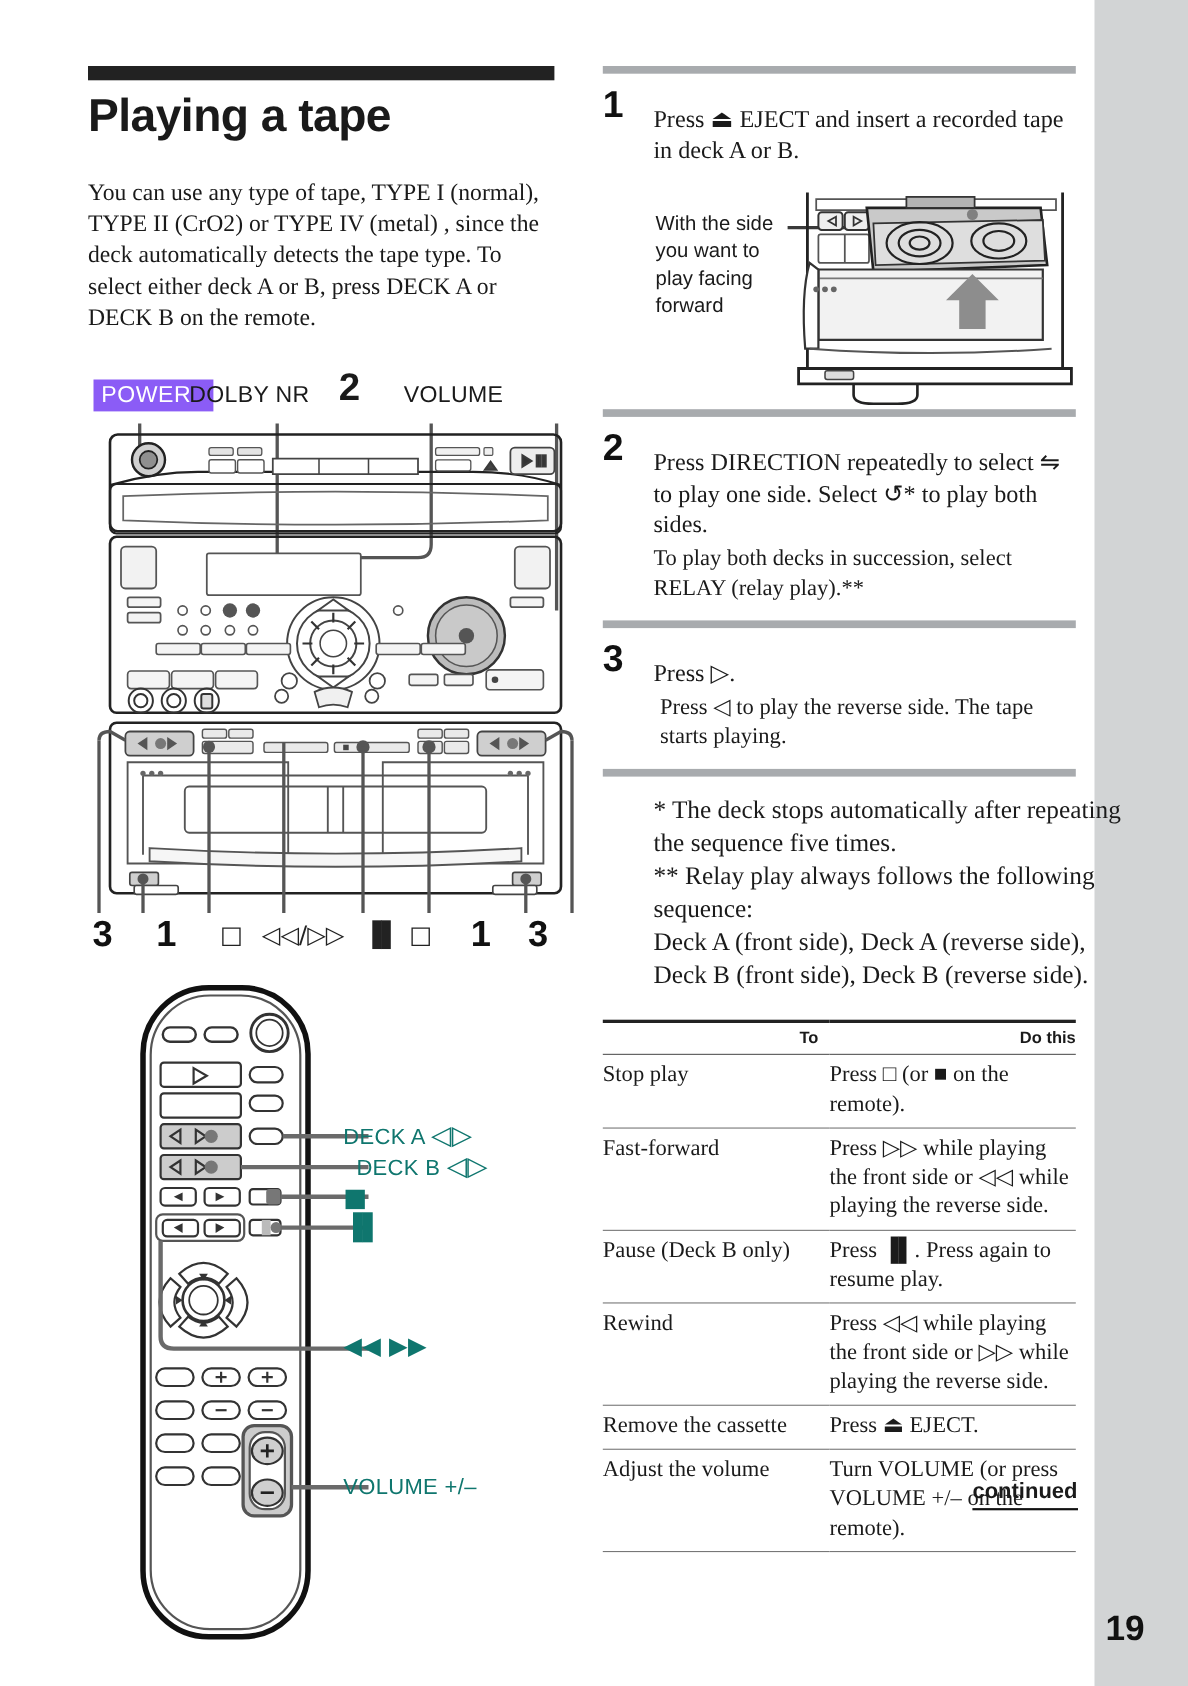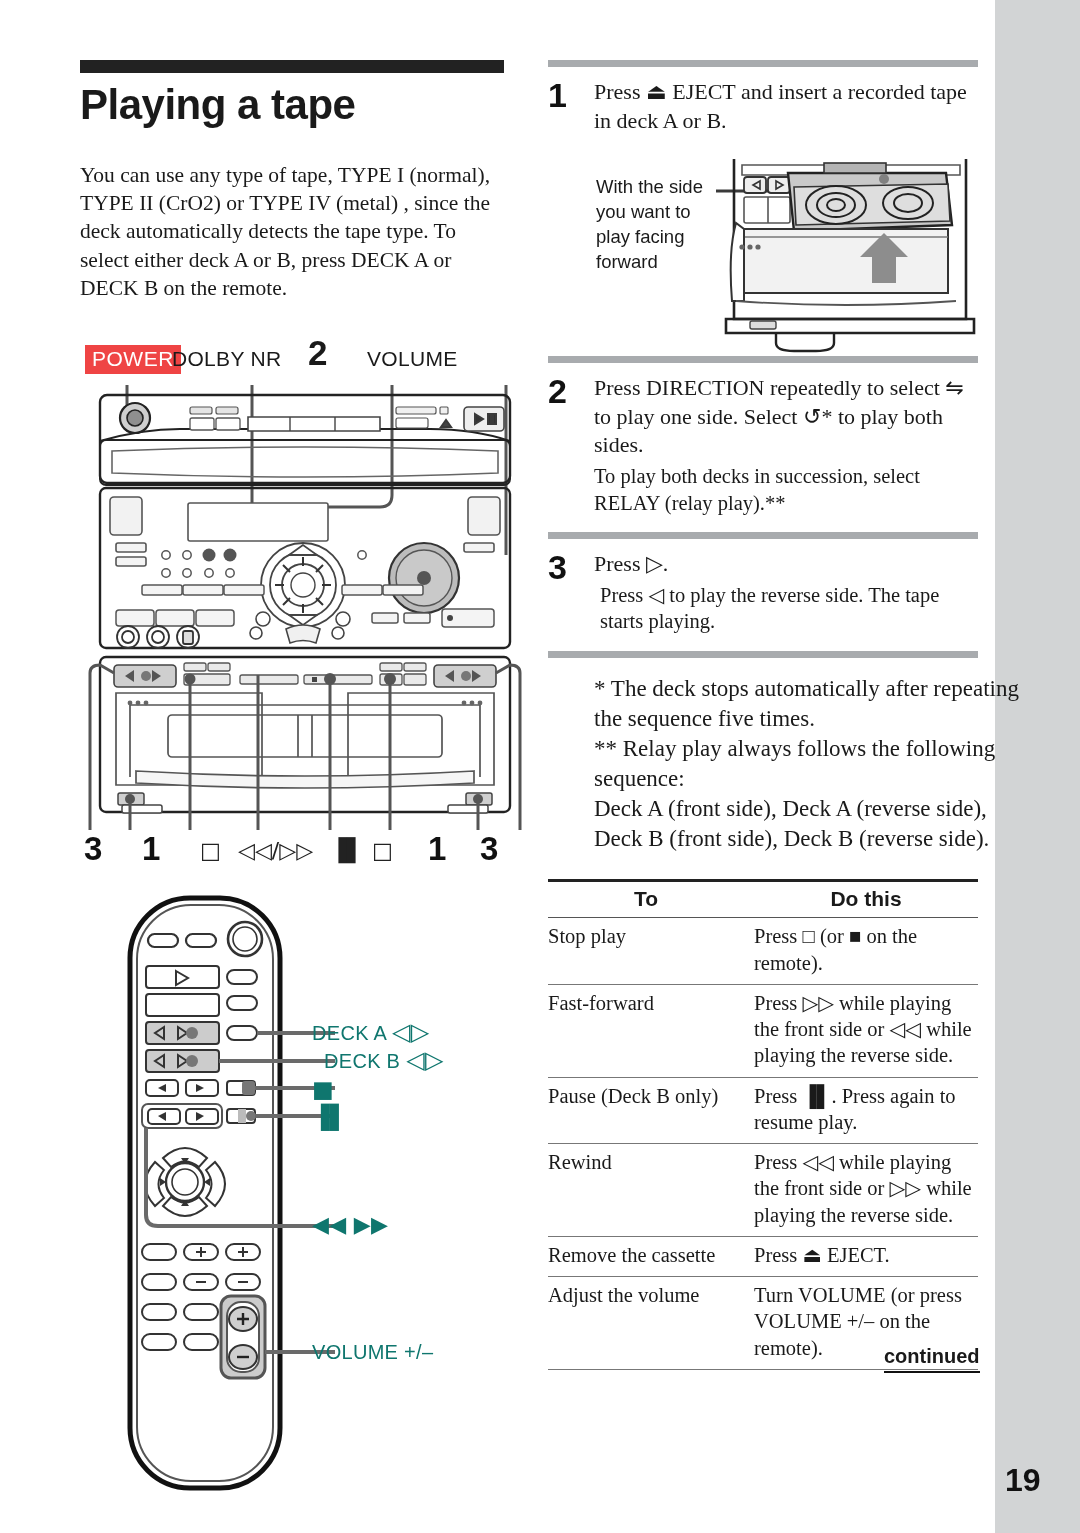--- a/index.html
+++ b/index.html
@@ -23,21 +23,21 @@
   #left-col{position:absolute;left:80px;top:60px;width:440px;}
   #title-rule{height:13px;background:#222;width:424px;margin-bottom:10px;}
   #page-title{font-family:"Liberation Sans",sans-serif;font-weight:bold;
      font-size:42px;letter-spacing:-.5px;margin:0 0 34px 0;line-height:1.05;}
   #intro{font-size:21.5px;line-height:1.31;margin:0;width:420px;}
 
   
   .callout-row{position:absolute;left:80px;top:345px;width:450px;height:36px;}
   .co{position:absolute;font-family:"Liberation Sans",sans-serif;
       font-size:21px;white-space:nowrap;}
-  #co-power{left:5px;top:0;background:#ef4444;color:#fff;padding:2px 7px 3px 7px;
+  #co-power{left:5px;top:0;background:#8b5cf6;color:#fff;padding:2px 20px 3px 7px;
       font-weight:500;letter-spacing:.5px;}
   #co-dolby{left:92px;top:2px;letter-spacing:.3px;}
   #co-two{left:228px;top:-12px;font-weight:bold;font-size:35px;
       font-family:"Liberation Sans",sans-serif;}
   #co-volume{left:287px;top:2px;letter-spacing:.3px;}
 
   
   #bottom-callouts{position:absolute;left:80px;top:828px;width:450px;height:46px;
       font-family:"Liberation Sans",sans-serif;}
   #bottom-callouts .bc{position:absolute;font-weight:bold;font-size:33px;color:#111;}
@@ -49,32 +49,32 @@
 
   .rc-label{position:absolute;font-family:"Liberation Sans",sans-serif;
       font-size:20px;letter-spacing:.3px;white-space:nowrap;color:#0f766e;}
 
   
   #right-col{position:absolute;left:548px;top:60px;width:430px;}
   .step-rule{height:7px;background:#a8abae;width:430px;}
   .step{display:flex;padding:11px 0 16px 0;}
   .step-num{font-family:"Liberation Sans",sans-serif;font-weight:bold;
       font-size:34px;width:46px;flex:none;line-height:1;color:#111;}
-  .step-body{font-size:22px;line-height:1.30;flex:1;}
+  .step-body{font-size:22px;line-height:1.30;flex:1;margin-top:16px;}
   .step-sub{font-size:20.5px;line-height:1.30;margin-top:3px;}
   .sym{font-family:"DejaVu Sans",sans-serif;}
 
   #footnotes{font-size:23px;line-height:1.30;padding:16px 0 8px 0;width:430px;margin-left:46px;}
   #footnotes p{margin:0;}
 
   
   #howto-table{width:430px;border-collapse:collapse;margin-top:18px;
       font-size:20.5px;}
   #howto-table th{font-family:"Liberation Sans",sans-serif;font-weight:bold;
-      font-size:21px;text-align:center;padding:5px 0 6px 0;margin-left:24px;}
+      font-size:15px;text-align:right;padding:5px 0 6px 0;margin-left:24px;}
   #howto-table td{padding:5px 0 8px 0;vertical-align:top;line-height:1.28;}
   #howto-table .c1{width:196px;padding-right:10px;}
   #howto-table tr.hdr{border-top:3px solid #222;border-bottom:1px solid #555;}
   #howto-table tr.row{border-bottom:1px solid #777;}
 
   #continued{position:absolute;left:884px;top:1345px;
      font-family:"Liberation Sans",sans-serif;font-weight:bold;font-size:20px;
      border-bottom:2.5px solid #111;padding-bottom:3px;}
 
   svg{display:block;}

